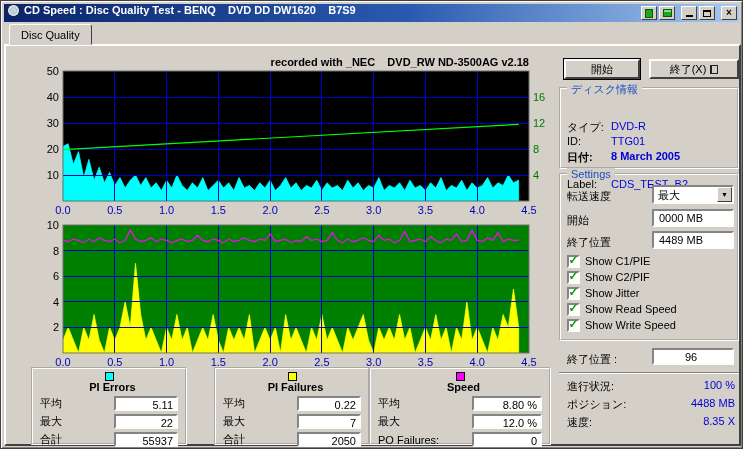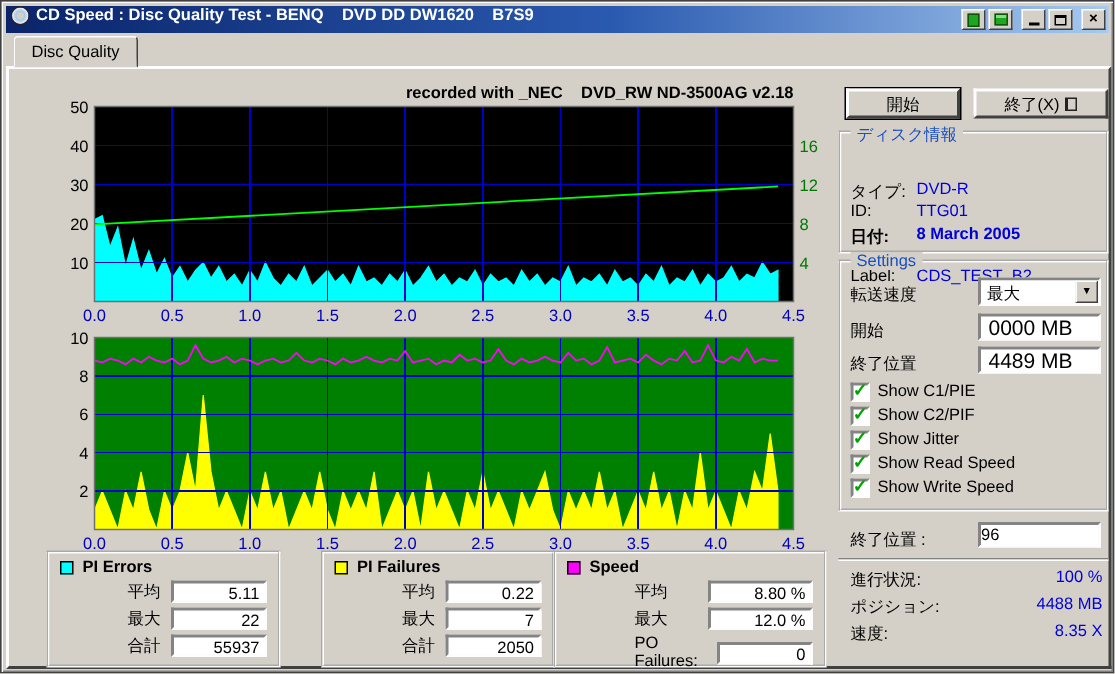--- a/index.html
+++ b/index.html
@@ -31,39 +31,39 @@
   .btn { background: #d4d0c8; border: 2px solid; border-color: #fdfdfd #404040 #404040 #fdfdfd;
          font-family: inherit; font-size: 11px; color: #000; display: inline-flex; align-items: center; justify-content: center; gap: 4px; }
   .btn.default { box-shadow: 0 0 0 1px #000; }
   .exit-icon { width: 8px; height: 9px; border: 1px solid #222; border-left-width: 2px; display: inline-block; }
   .group { border: 2px groove #fdfdfd; }
   .group-label { position: absolute; top: -7px; left: 6px; background: #d4d0c8; padding: 0 4px; color: #1a4fc0; }
   .info-row { position: absolute; left: 566px; width: 168px; height: 13px; display: flex; margin-top: 22px; }
   .info-row .lbl { display: inline-block; width: 44px; color: #000; }
   .info-row .val { color: #0000d8; }
   .sunken { background: #fff; border: 2px solid; border-color: #848484 #fdfdfd #fdfdfd #848484; }
-  .numfield { font-family: inherit; font-size: 14px; padding: 0 0 0 5px; color: #000; }
+  .numfield { font-family: inherit; font-size: 11px; padding: 0 0 0 5px; color: #000; }
   .combo { display: flex; align-items: stretch; padding: 0; }
   .combo-text { flex: 1 1 auto; padding: 1px 0 0 4px; background: #fff; }
   .combo-btn { flex: 0 0 15px; background: #d4d0c8; border: 1px solid; border-color: #fdfdfd #404040 #404040 #fdfdfd;
                display: flex; align-items: center; justify-content: center; font-size: 7px; color: #000; }
   .check-row { position: absolute; left: 566px; display: flex; align-items: center; height: 14px; }
   .checkbox { width: 13px; height: 13px; background: #fff; border: 2px solid; border-color: #848484 #fdfdfd #fdfdfd #848484;
               display: inline-flex; align-items: center; justify-content: center; margin-right: 5px; }
   .checkmark { color: #00a400; font-weight: bold; font-size: 12px; line-height: 9px; margin-top: -2px; }
-  .score-field { text-align: left; padding: 1px 4px 0 0; color: #000; }
+  .score-field { text-align: center; padding: 1px 4px 0 0; color: #000; }
   .hsep { border-top: 1px solid #808080; border-bottom: 1px solid #fdfdfd; }
   .status-row { position: absolute; left: 566px; width: 168px; display: flex; justify-content: space-between; }
   .status-row .lbl { color: #000; }
   .status-row .sval { color: #0000d8; }
   .legend-box { position: absolute; top: 366px; height: 78px; border: 2px groove #fdfdfd; }
-  .legend-title { display: flex; align-items: center; margin: 3px 0 1px 7px; }
+  .legend-title { display: flex; align-items: center; margin: 3px 0 1px 7px; flex-direction: column; }
   .swatch { width: 9px; height: 9px; border: 1px solid #000; margin-right: 6px; }
   .legend-name { font-weight: bold; color: #000; }
-  .legend-row { display: flex; justify-content: space-between; align-items: center; padding: 0 7px; margin-top: 3px; margin-left: 45px; }
+  .legend-row { display: flex; justify-content: space-between; align-items: center; padding: 0 7px; margin-top: 3px; }
   .lval { width: 64px; height: 15px; line-height: 12px; text-align: right; padding: 1px 3px 0 0; color: #000; }
   .lval.wide { width: 70px; }
 </style>
 </head>
 <body>
 
 <div class="window">
 
   <div class="titlebar">
     <span class="app-icon"></span>

